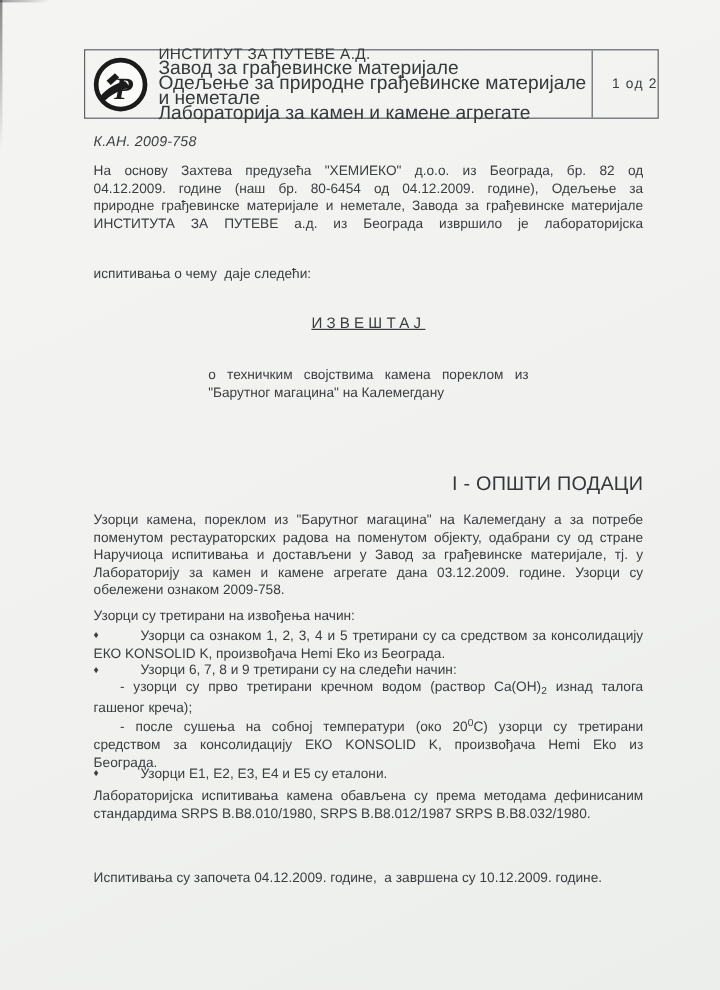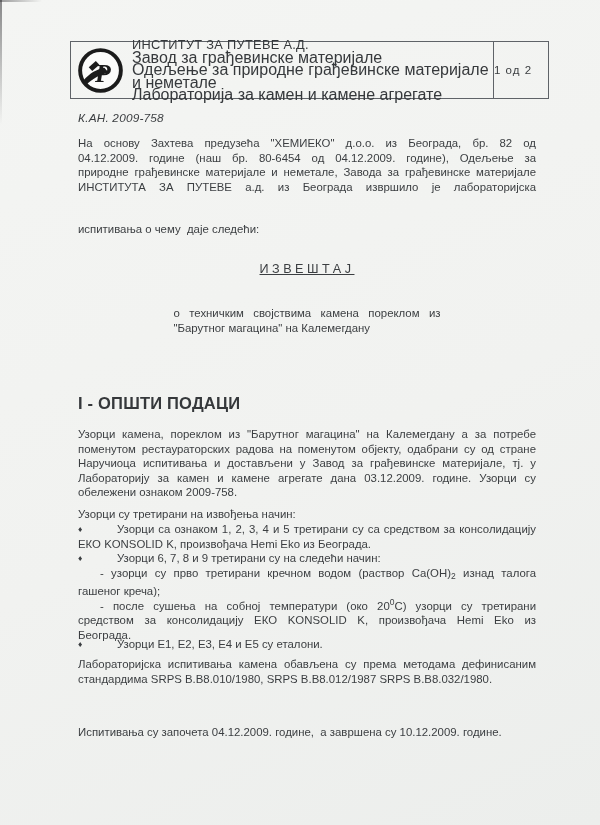--- a/index.html
+++ b/index.html
@@ -13,39 +13,39 @@
   .edge-l { position:absolute; left:0; top:0; width:2px; height:125px;
     background:linear-gradient(180deg,rgba(45,45,48,.55),rgba(45,45,48,0)); }
   .edge-t { position:absolute; left:0; top:0; width:42px; height:2px;
     background:linear-gradient(90deg,rgba(45,45,48,.45),rgba(45,45,48,0)); }
 
   
   .hbox { position:absolute; left:70px; top:41px; width:477px; height:56px;
     border:1px solid #5f6368; display:flex; }
   .hleft { flex:1 1 auto; display:flex; align-items:center; padding:2px 4px 2px 6px; min-width:0; }
   .hpage { width:54px; flex:0 0 auto; border-left:1px solid #5f6368;
-    display:flex; align-items:center; justify-content:flex-start;
+    display:flex; align-items:center; justify-content:flex-end;
     font-size:11.5px; color:#3b3e41; letter-spacing:1px; }
   .logo { width:47px; height:47px; margin-right:8px; flex:0 0 auto; }
   .horg { color:#36393c; }
   .org0 { font-size:12.8px; line-height:13.6px; letter-spacing:.3px; }
   .orgl { font-size:16px; line-height:12.5px; }
 
   
   .blk { position:absolute; left:78px; width:458px; font-size:11.4px; line-height:14.6px; color:#3b3e41; }
   .ln  { white-space:nowrap; }
   .just{ text-align:justify; text-align-last:justify; white-space:normal; }
   .pre { white-space:pre;margin-top:28px; }
   .ind { padding-left:22px; }
   .kan { font-style:italic; }
   .kantext { font-size:11.8px; letter-spacing:.2px;margin-top:32px; }
   .title { text-align:center; line-height:14px; }
   .titletxt { text-decoration:underline; font-size:12.6px; letter-spacing:3.5px; }
   .subblock { width:267px; margin:16px auto; }
-  .h1 { font-weight:bold; font-size:16.5px; line-height:18px; color:#35383b; letter-spacing:.2px; }
+  .h1 { font-weight:normal; font-size:16.5px; line-height:18px; color:#35383b; letter-spacing:.2px;text-align:right; }
   .bullet { display:inline-block; width:39px; font-size:8.5px; vertical-align:1px; }
   .sb { font-size:8.5px; vertical-align:-2px; }
   .sp { font-size:8.5px; vertical-align:4.5px; }
 </style>
 </head>
 <body>
 
 <div class="page">
   <div class="edge-l"></div>
   <div class="edge-t"></div>

